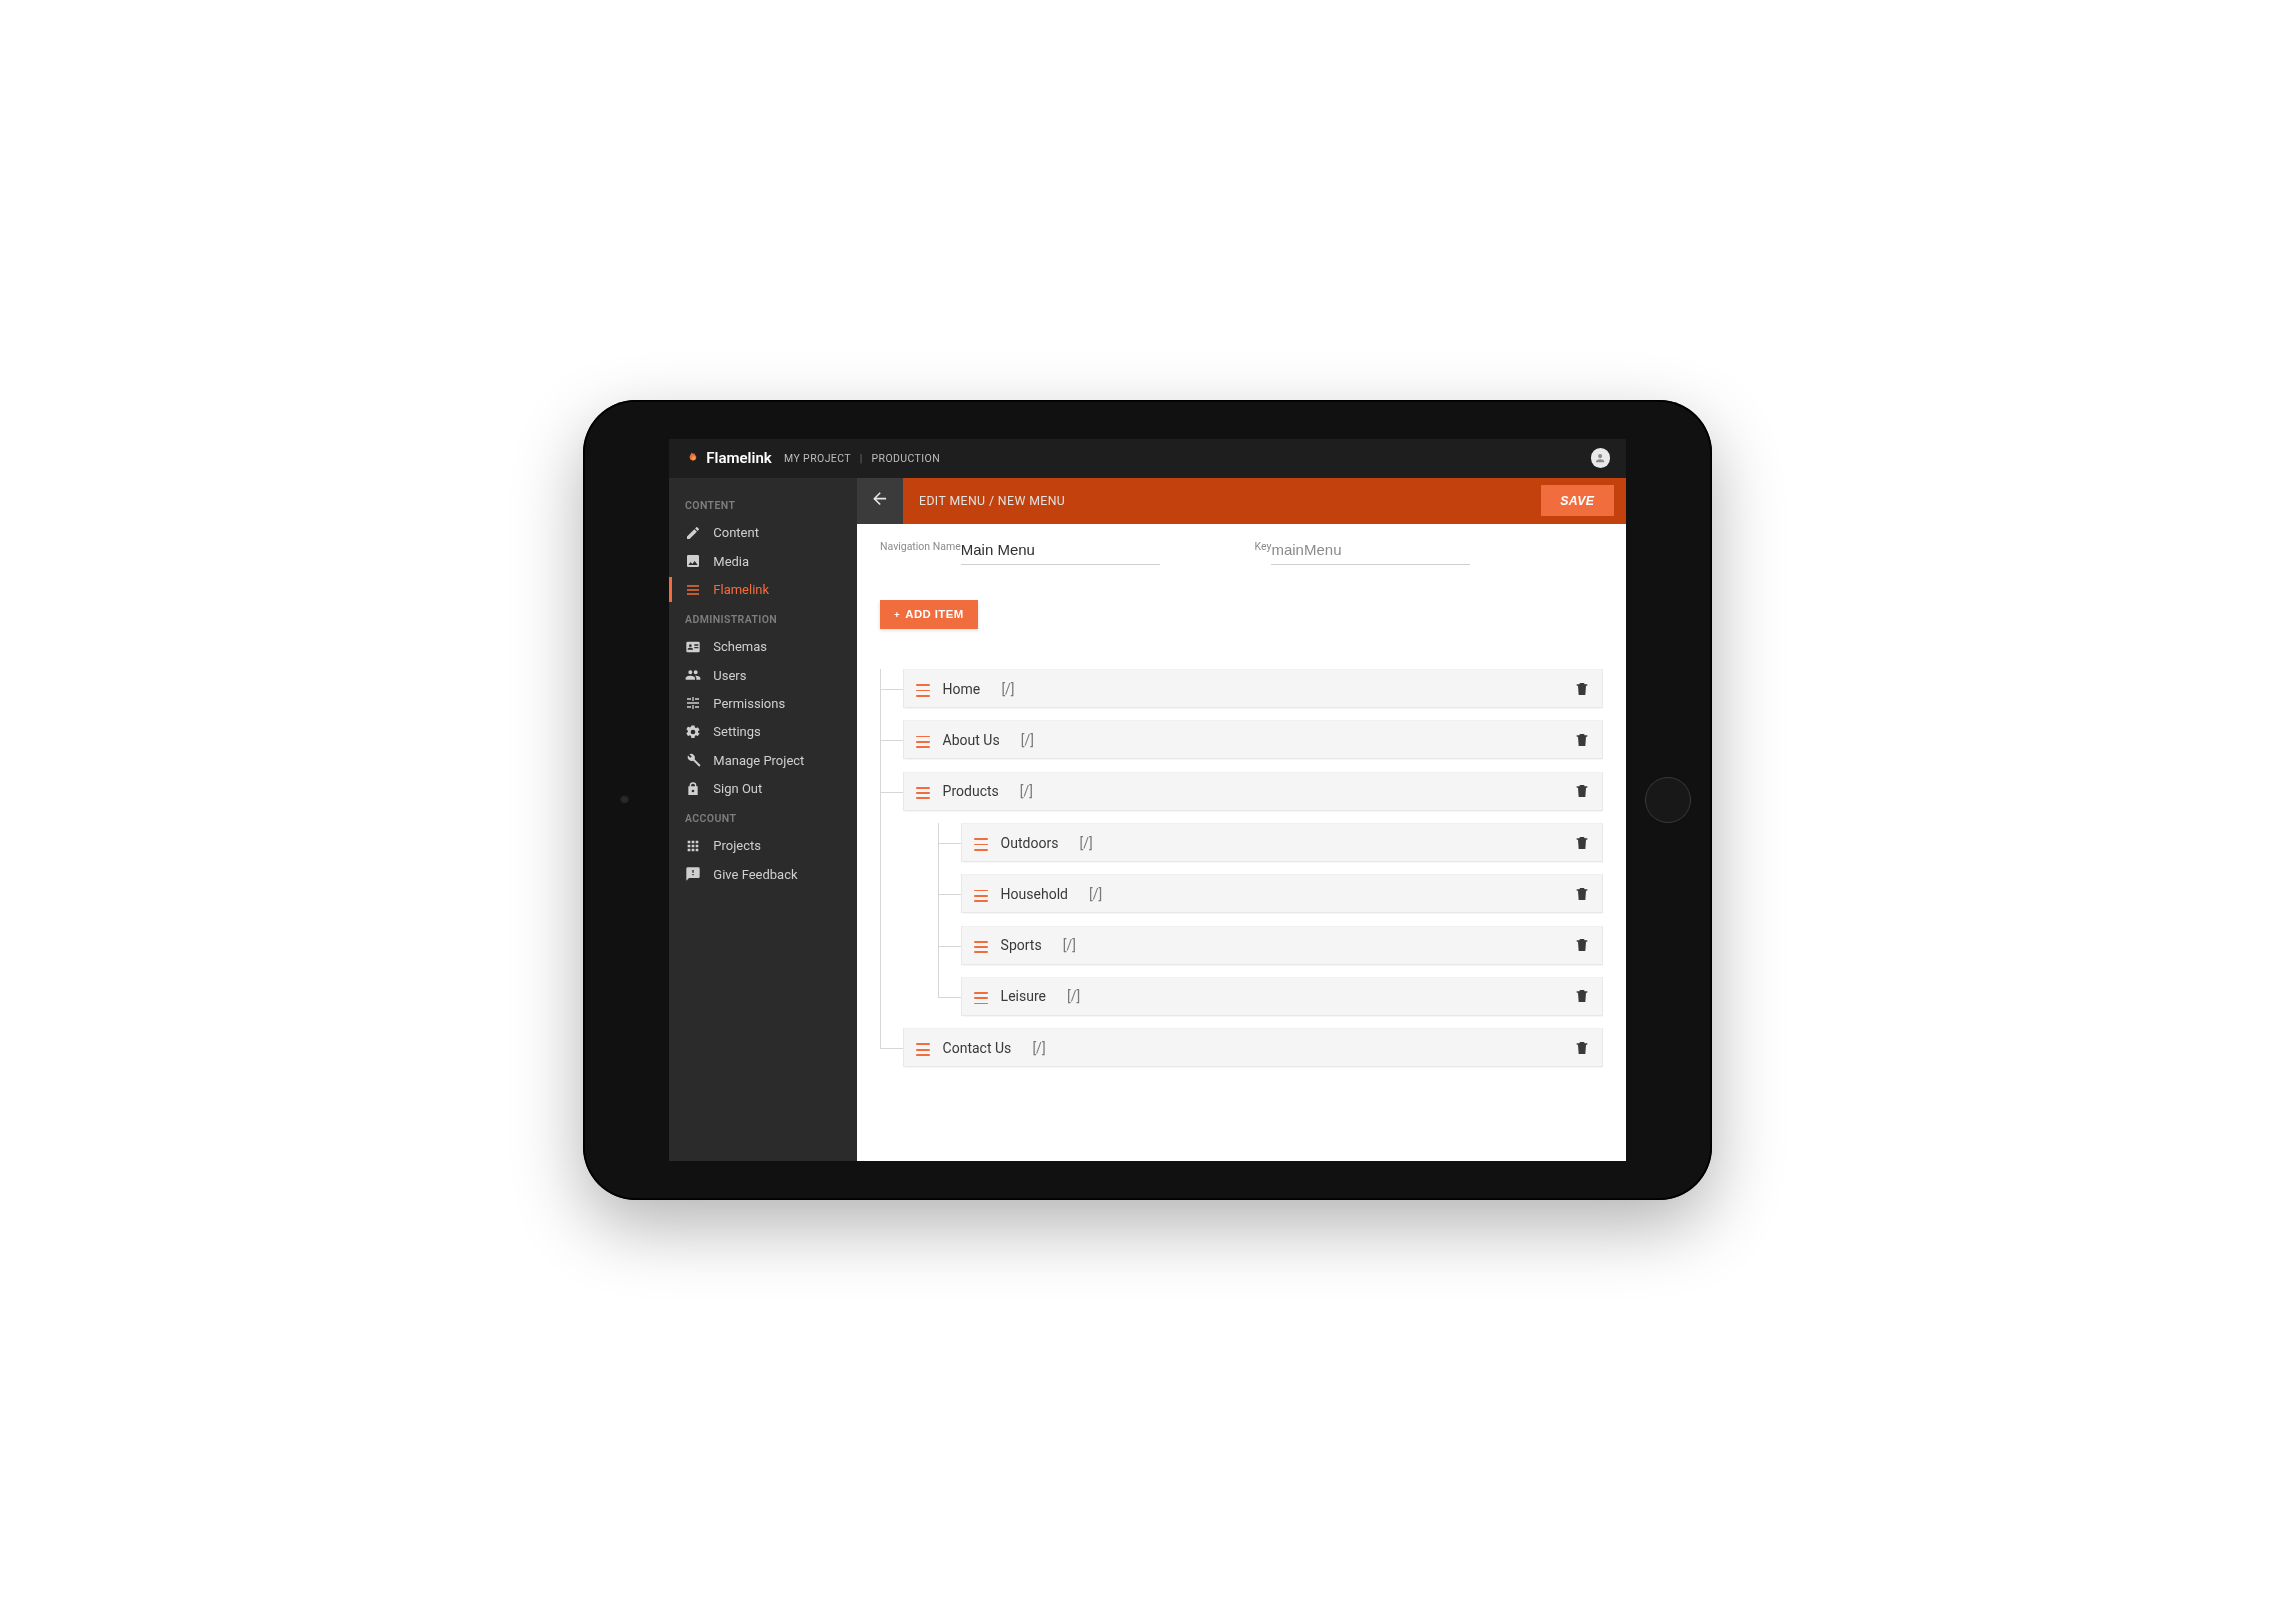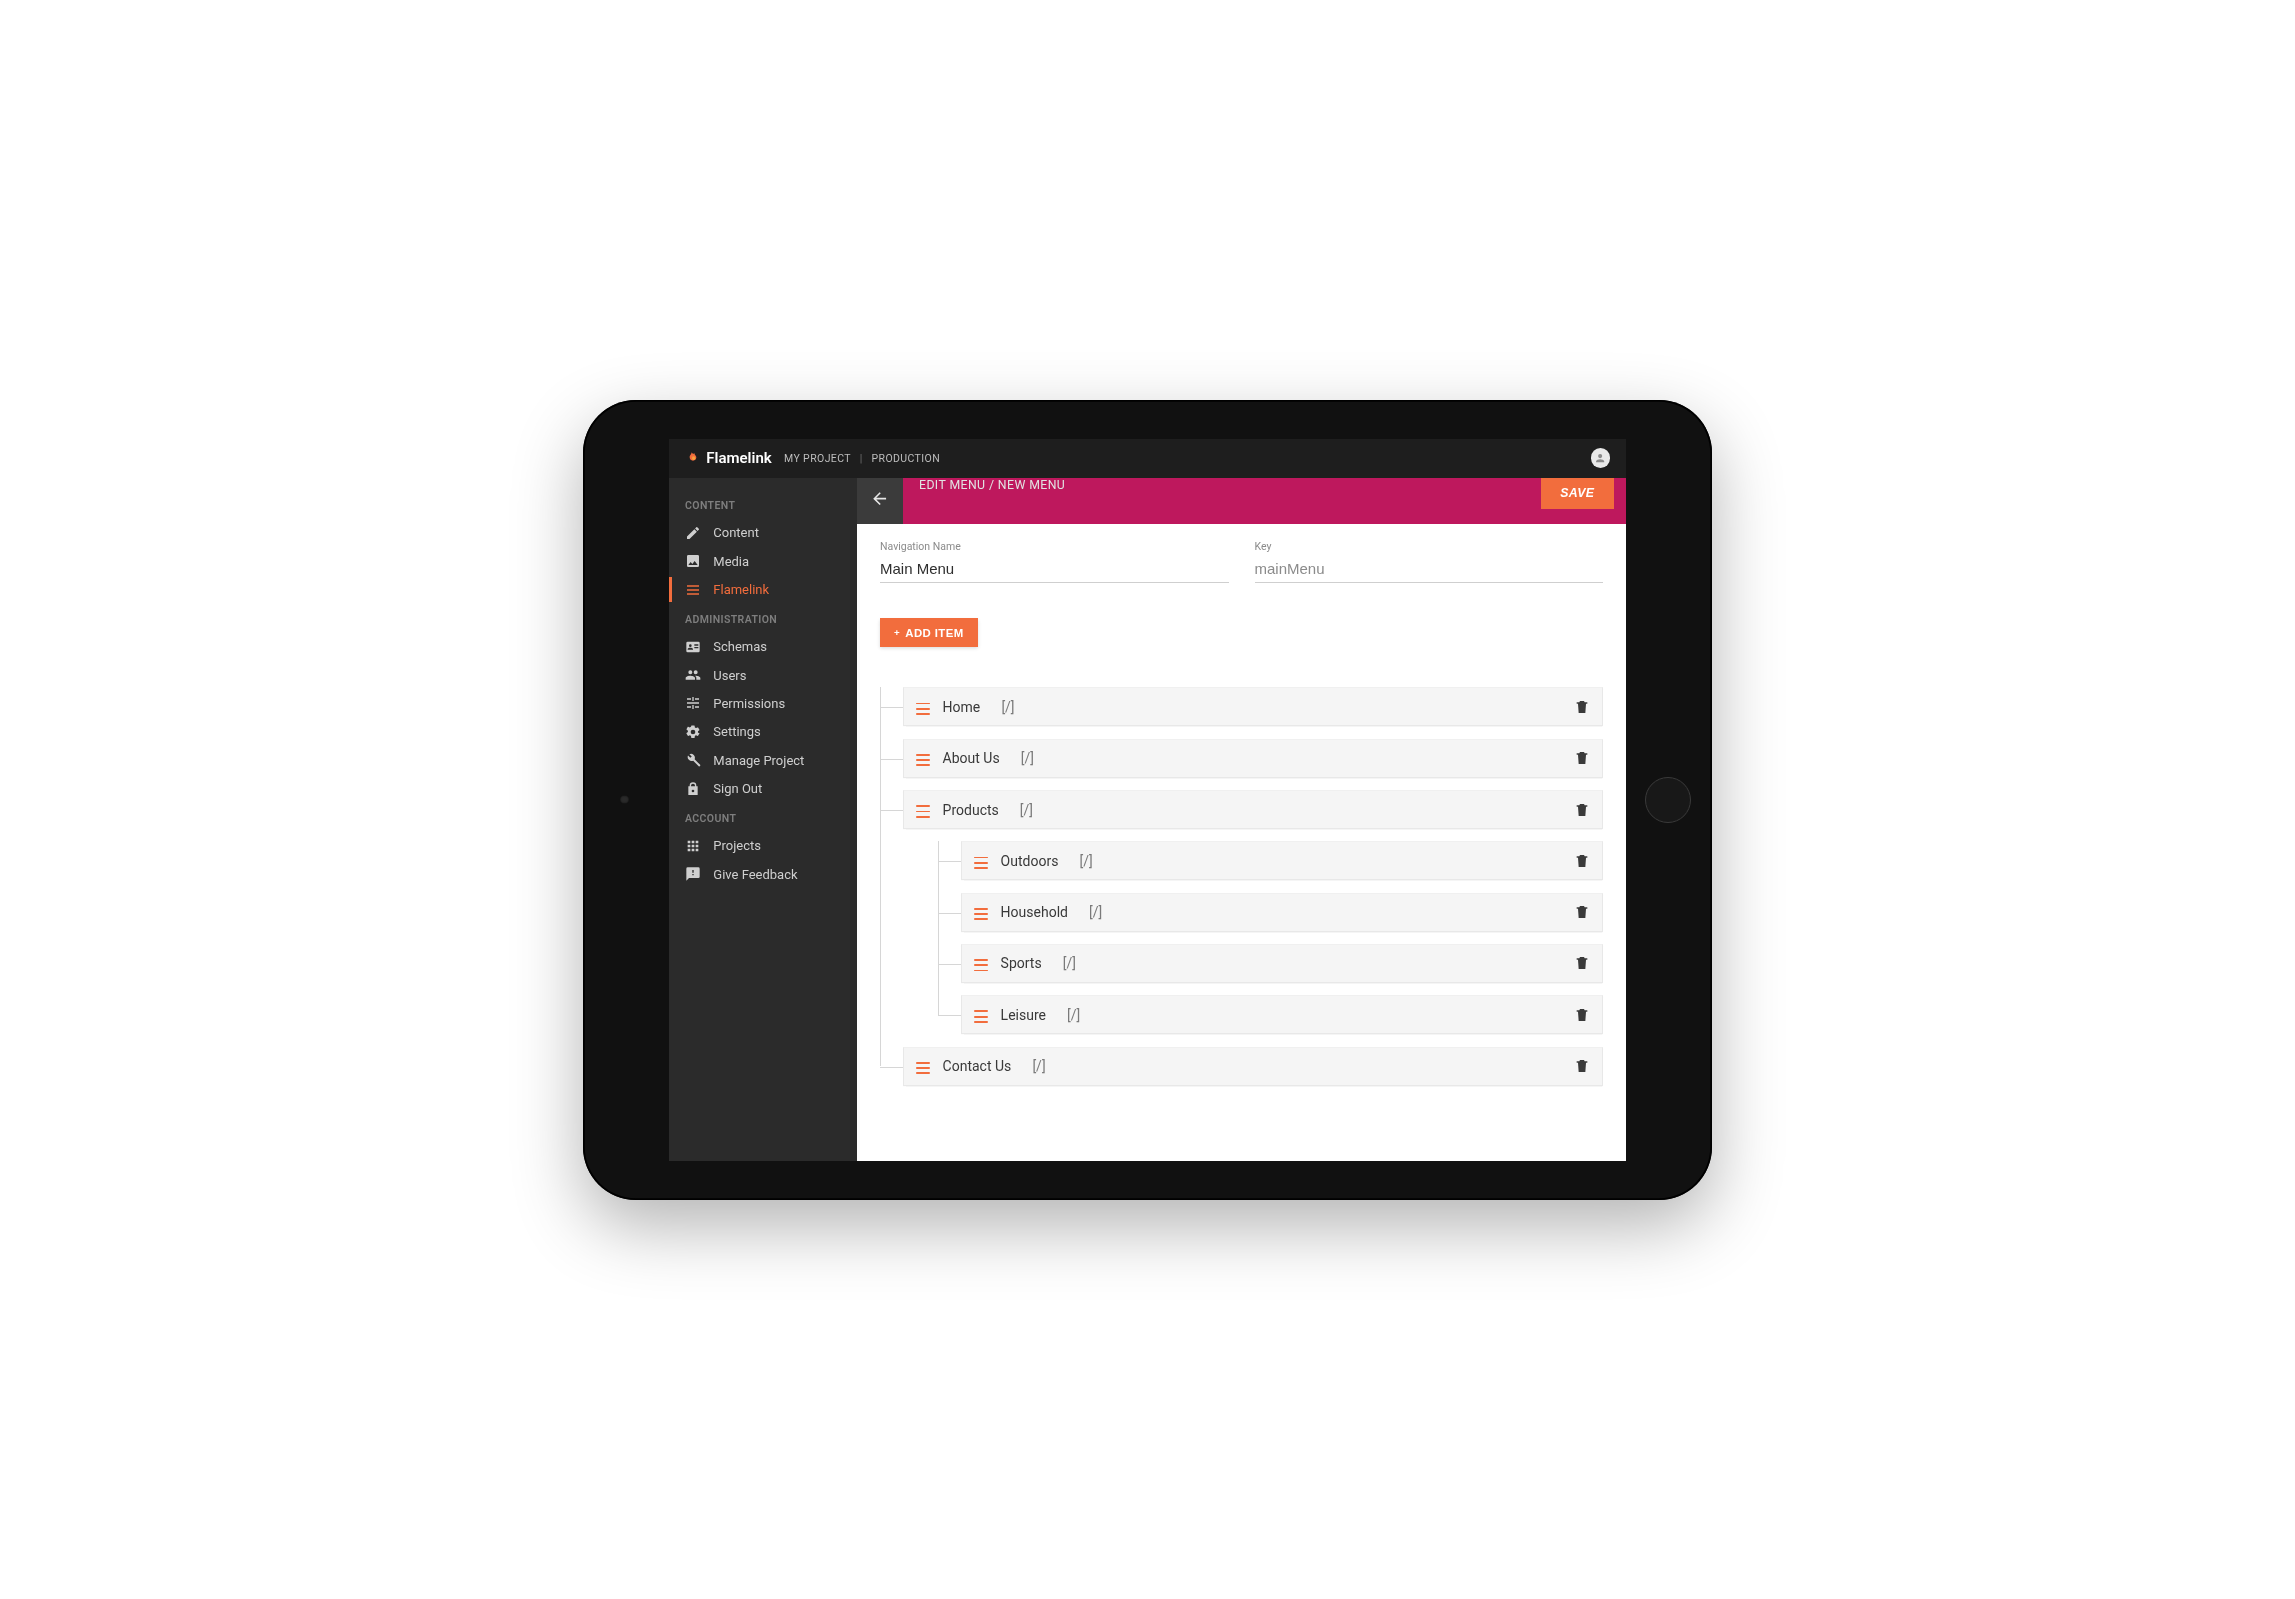--- a/index.html
+++ b/index.html
@@ -106,22 +106,22 @@
     position: absolute;
     left: 0; top: 1.8px; bottom: 1.8px; width: 2.6px;
     background: #f26d3d;
   }
   .sb-icon { width: 16px; height: 16px; display: flex; align-items: center; justify-content: center; }
   .sb-icon svg { width: 16px; height: 16px; fill: currentColor; }
 
   
   .main { flex: 1; display: flex; flex-direction: column; min-width: 0; background: #fff; }
   .pagebar {
-    height: 46px; background: #be185d;
-    display: flex; align-items: flex-start;
+    height: 46px; background: #c2410c;
+    display: flex; align-items: center;
     color: #e6e6e6;
     padding-right: 12.3px;
     flex-shrink: 0;
   }
   .back-box {
     width: 46px; height: 46px;
     background: #3b3b3b;
     display: flex; align-items: center; justify-content: center;
     cursor: pointer;
   }
@@ -136,21 +136,21 @@
     font-size: 12.3px; font-weight: 600; letter-spacing: 0.4px;
     cursor: pointer;
     font-style: italic;
   }
 
   .content {
     flex: 1; overflow: auto;
     padding: 16px 23px 35px 23px;
   }
   .fields-row { display: flex; gap: 26px; margin-bottom: 35px; }
-  .field { flex: 1; display: flex; flex-direction: column; }
+  .field { flex: 1; display: flex; }
   .field-label { font-size: 10.5px; color: #8b8b8b; margin-bottom: 5.3px; }
   .field-input {
     border: none; border-bottom: 0.9px solid #cfcfcf;
     font-size: 15px; padding: 1.8px 0 5.3px;
     outline: none; background: transparent;
     color: #2e2e2e;
   }
   .field-input::placeholder { color: #8b8b8b; }
   .field-input.ghost { color: #8b8b8b; }
 

